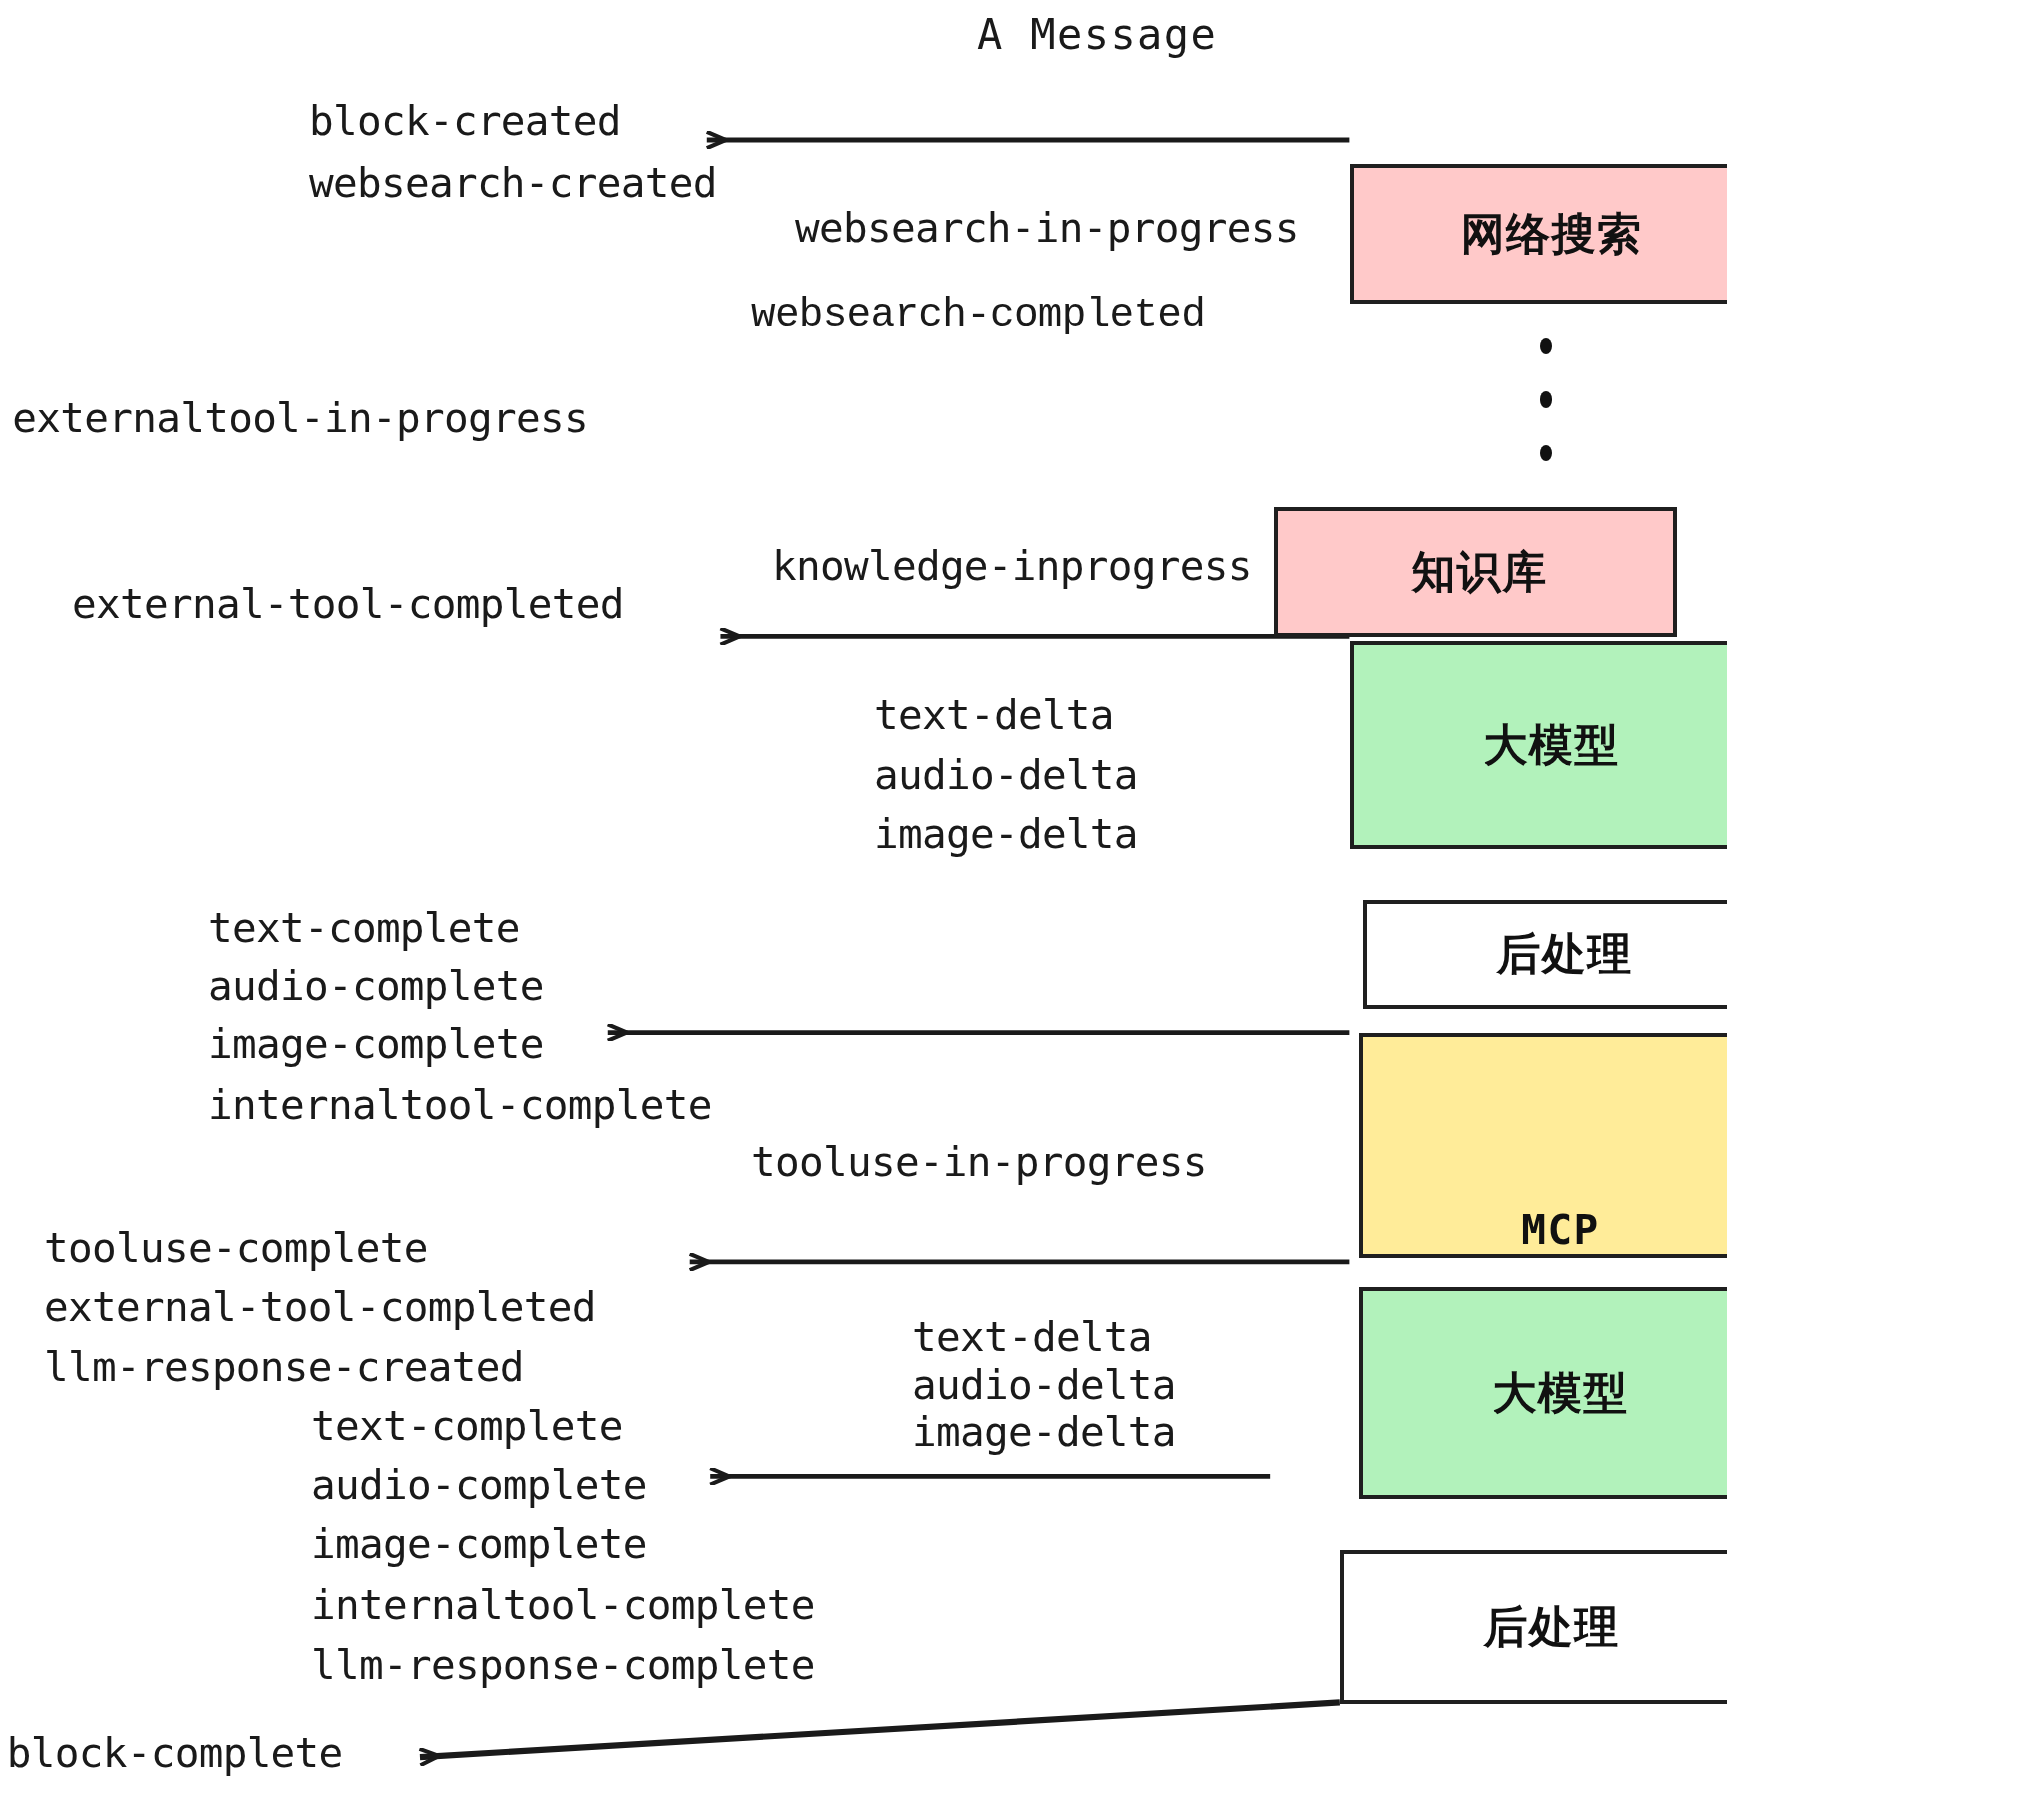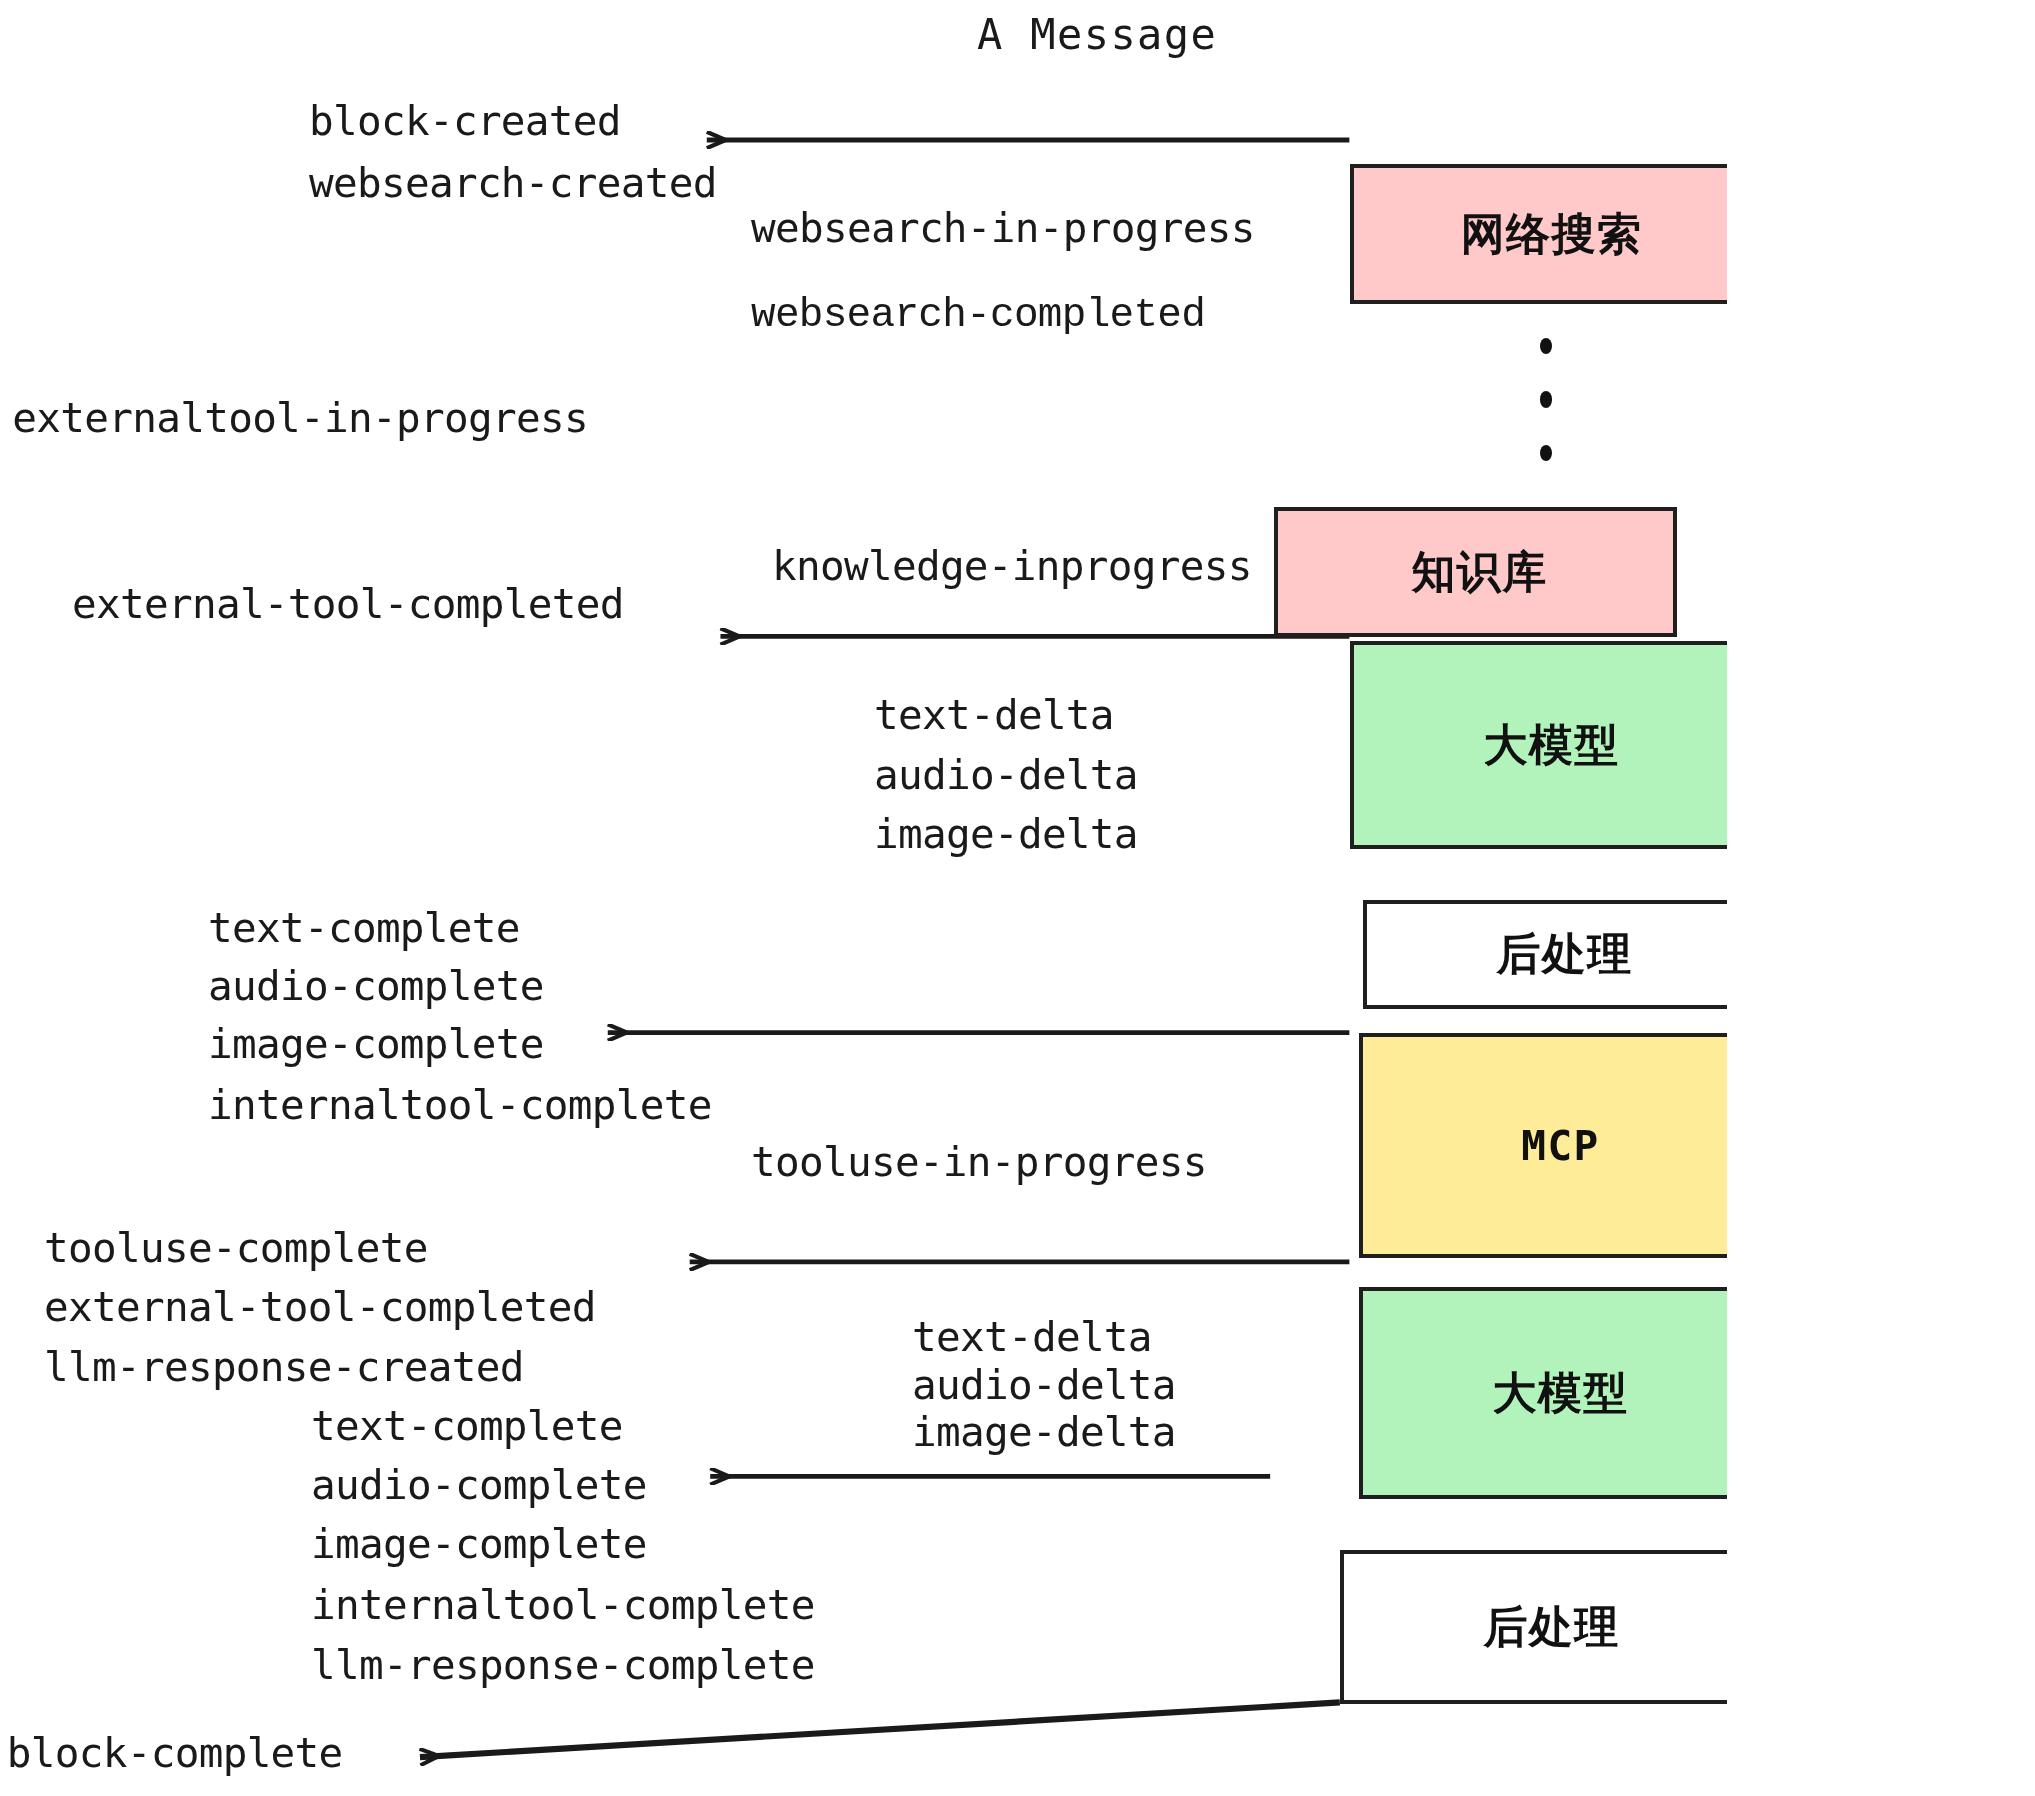--- a/index.html
+++ b/index.html
@@ -131,38 +131,38 @@
   </div>
 
   <div class="box" style="left:1350px; top:641px; width:403px; height:208px; background:#B2F2BB;">
     <span>大模型</span>
   </div>
 
   <div class="box" style="left:1363px; top:900px; width:403px; height:109px; background:#FFFFFF;">
     <span>后处理</span>
   </div>
 
-  <div class="box latin" style="left:1359px; top:1033px; width:403px; height:225px; background:#FFEC99;">
+  <div class="box latin" style="left:1359px; top:1033px; width:403px; height:225px; background:#FFEC99;align-items:flex-end;">
     <span>MCP</span>
   </div>
 
   <div class="box" style="left:1359px; top:1287px; width:403px; height:212px; background:#B2F2BB;">
     <span>大模型</span>
   </div>
 
   <div class="box" style="left:1340px; top:1550px; width:423px; height:154px; background:#FFFFFF;">
     <span>后处理</span>
   </div>
 
   <div class="sidelbl" style="left:1810px; top:341px;">外部工具</div>
   <div class="sidelbl" style="left:1839px; top:1113px;">外部工具</div>
 
   <div class="lbl" style="left:309px; top:101px;">block-created</div>
   <div class="lbl" style="left:309px; top:163px;">websearch-created</div>
-  <div class="lbl" style="left:751px; top:208px;">websearch-in-progress</div>
+  <div class="lbl" style="left:795px; top:208px;">websearch-in-progress</div>
   <div class="lbl" style="left:751px; top:295px;font-family:Liberation Mono, monospace;">websearch-completed</div>
 
   <div class="lbl" style="left:772px; top:546px;">knowledge-inprogress</div>
 
   <div class="lbl" style="left:12.3px; top:398px;">externaltool-in-progress</div>
   <div class="lbl" style="left:72px; top:584px;">external-tool-completed</div>
 
   <div class="lbl" style="left:874px; top:695px;">text-delta</div>
   <div class="lbl" style="left:874px; top:755px;">audio-delta</div>
   <div class="lbl" style="left:874px; top:814px;">image-delta</div>

